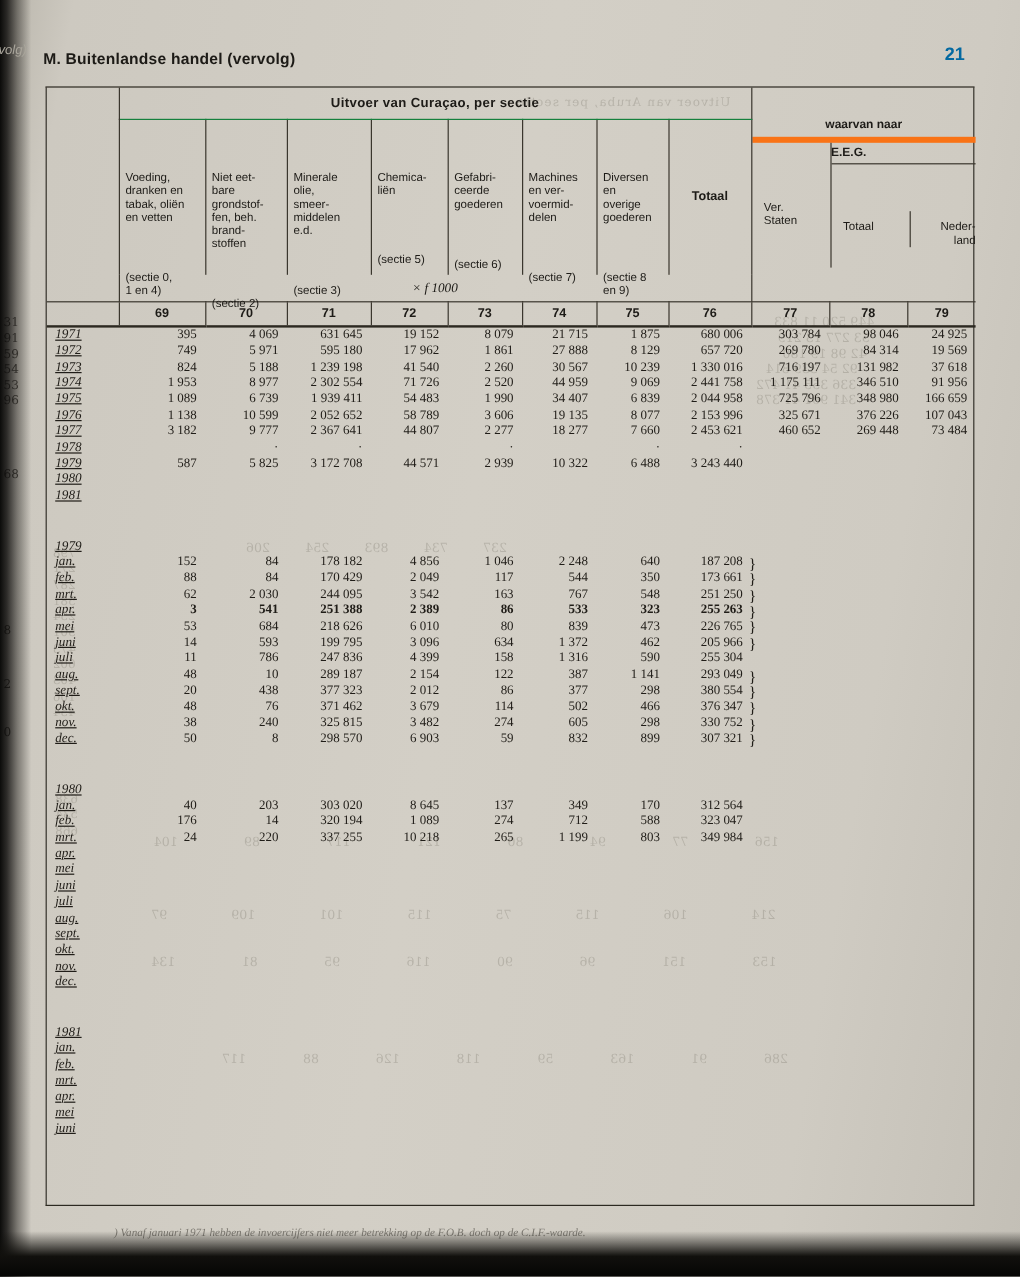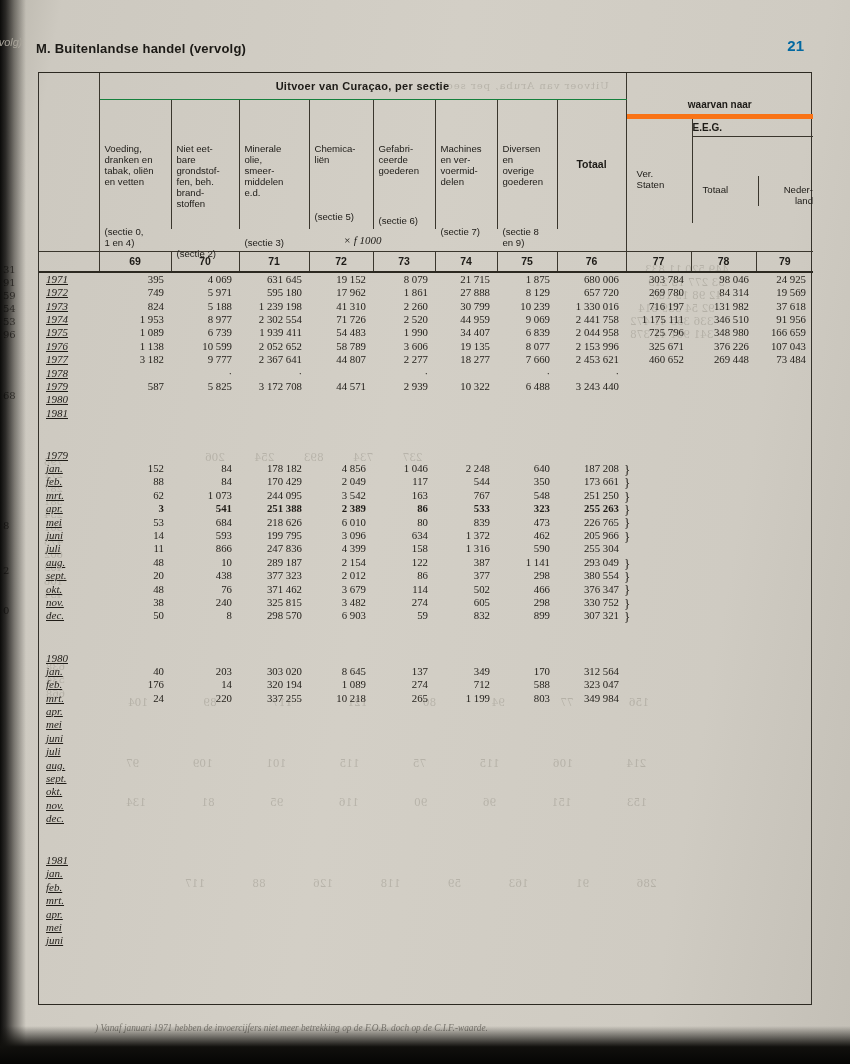--- a/index.html
+++ b/index.html
@@ -282,23 +282,23 @@
           <td class="num">657 720</td>
           <td class="num">269 780</td>
           <td class="num">84 314</td>
           <td class="num">19 569</td>
         </tr>
         <tr class="year">
           <td class="rlabel">1973</td>
           <td class="num">824</td>
           <td class="num">5 188</td>
           <td class="num">1 239 198</td>
-          <td class="num">41 310</td>
+          <td class="num">41 540</td>
           <td class="num">2 260</td>
-          <td class="num">30 799</td>
+          <td class="num">30 567</td>
           <td class="num">10 239</td>
           <td class="num">1 330 016</td>
           <td class="num">716 197</td>
           <td class="num">131 982</td>
           <td class="num">37 618</td>
         </tr>
         <tr class="year">
           <td class="rlabel">1974</td>
           <td class="num">1 953</td>
           <td class="num">8 977</td>
@@ -451,21 +451,21 @@
           <td class="num">544</td>
           <td class="num">350</td>
           <td class="num">173 661<span class="brace">}</span></td>
           <td class="num"></td>
           <td class="num"></td>
           <td class="num"></td>
         </tr>
         <tr class="month">
           <td class="rlabel">mrt.</td>
           <td class="num">62</td>
-          <td class="num">1 073</td>
+          <td class="num">2 030</td>
           <td class="num">244 095</td>
           <td class="num">3 542</td>
           <td class="num">163</td>
           <td class="num">767</td>
           <td class="num">548</td>
           <td class="num">251 250<span class="brace">}</span></td>
           <td class="num"></td>
           <td class="num"></td>
           <td class="num"></td>
         </tr>
@@ -507,21 +507,21 @@
           <td class="num">1 372</td>
           <td class="num">462</td>
           <td class="num">205 966<span class="brace">}</span></td>
           <td class="num"></td>
           <td class="num"></td>
           <td class="num"></td>
         </tr>
         <tr class="month">
           <td class="rlabel">juli</td>
           <td class="num">11</td>
-          <td class="num">866</td>
+          <td class="num">786</td>
           <td class="num">247 836</td>
           <td class="num">4 399</td>
           <td class="num">158</td>
           <td class="num">1 316</td>
           <td class="num">590</td>
           <td class="num">255 304</td>
           <td class="num"></td>
           <td class="num"></td>
           <td class="num"></td>
         </tr>

